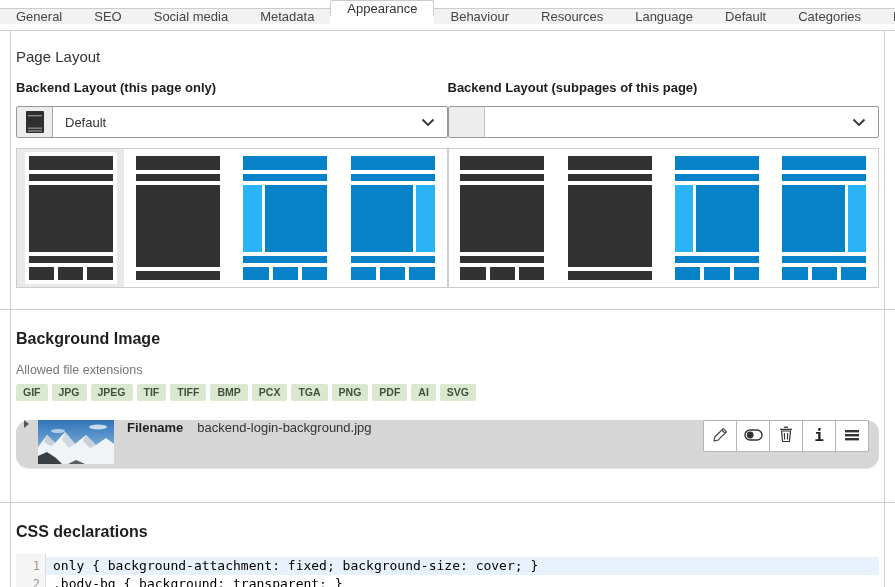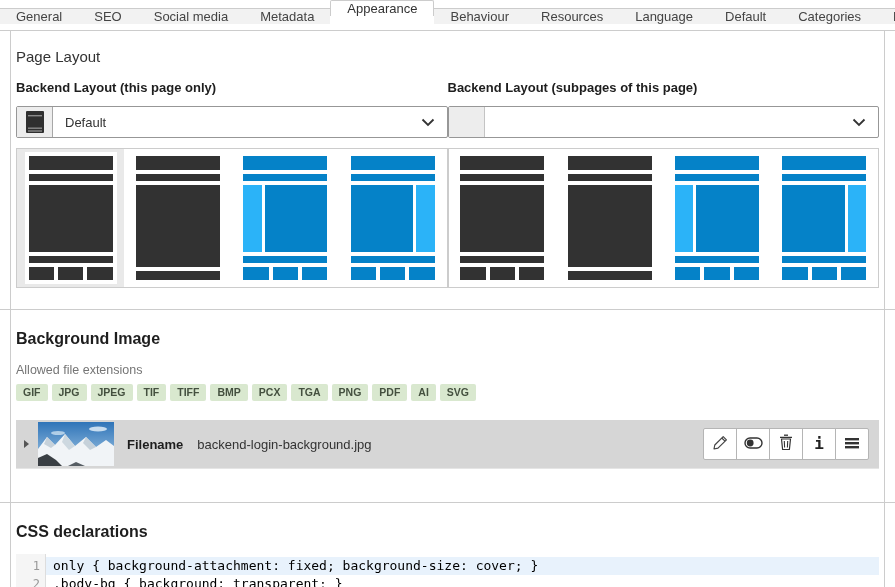--- a/index.html
+++ b/index.html
@@ -64,21 +64,21 @@
   .section-title { font-weight:bold; font-size:16px; color:#1e1e1e; margin-top:21px; line-height:16px; }
   .muted-label { margin-top:16px; color:#757575; font-size:12.5px; line-height:15px; }
   .badges { margin-top:6px; display:flex; gap:4px; }
   .badge {
     background:var(--badge-bg,#d9e8cf); color:var(--badge-text,#44503f);
     font-size:10.5px; font-weight:bold; padding:3px 7px; border-radius:2px; line-height:11px;
   }
   
   .file-row {
     margin-top:19px; height:48px; background:var(--file-row-bg,#d6d6d6);
-    border-radius:0; display:flex; align-items:center; padding:0 10px 0 8px;
+    border-radius:13px; display:flex; align-items:flex-start; padding:0 10px 0 8px;
     box-shadow:0 1px 0 rgba(0,0,0,0.10);
   }
   .caret {
     width:0; height:0; border-left:5px solid #555;
     border-top:4px solid transparent; border-bottom:4px solid transparent;
     cursor:pointer; flex:0 0 auto;
   }
   .file-thumb { margin-left:9px; flex:0 0 auto; display:block; }
   .file-label { margin-left:13px; font-weight:bold; color:#1e1e1e; }
   .file-name { margin-left:14px; color:#333; }

